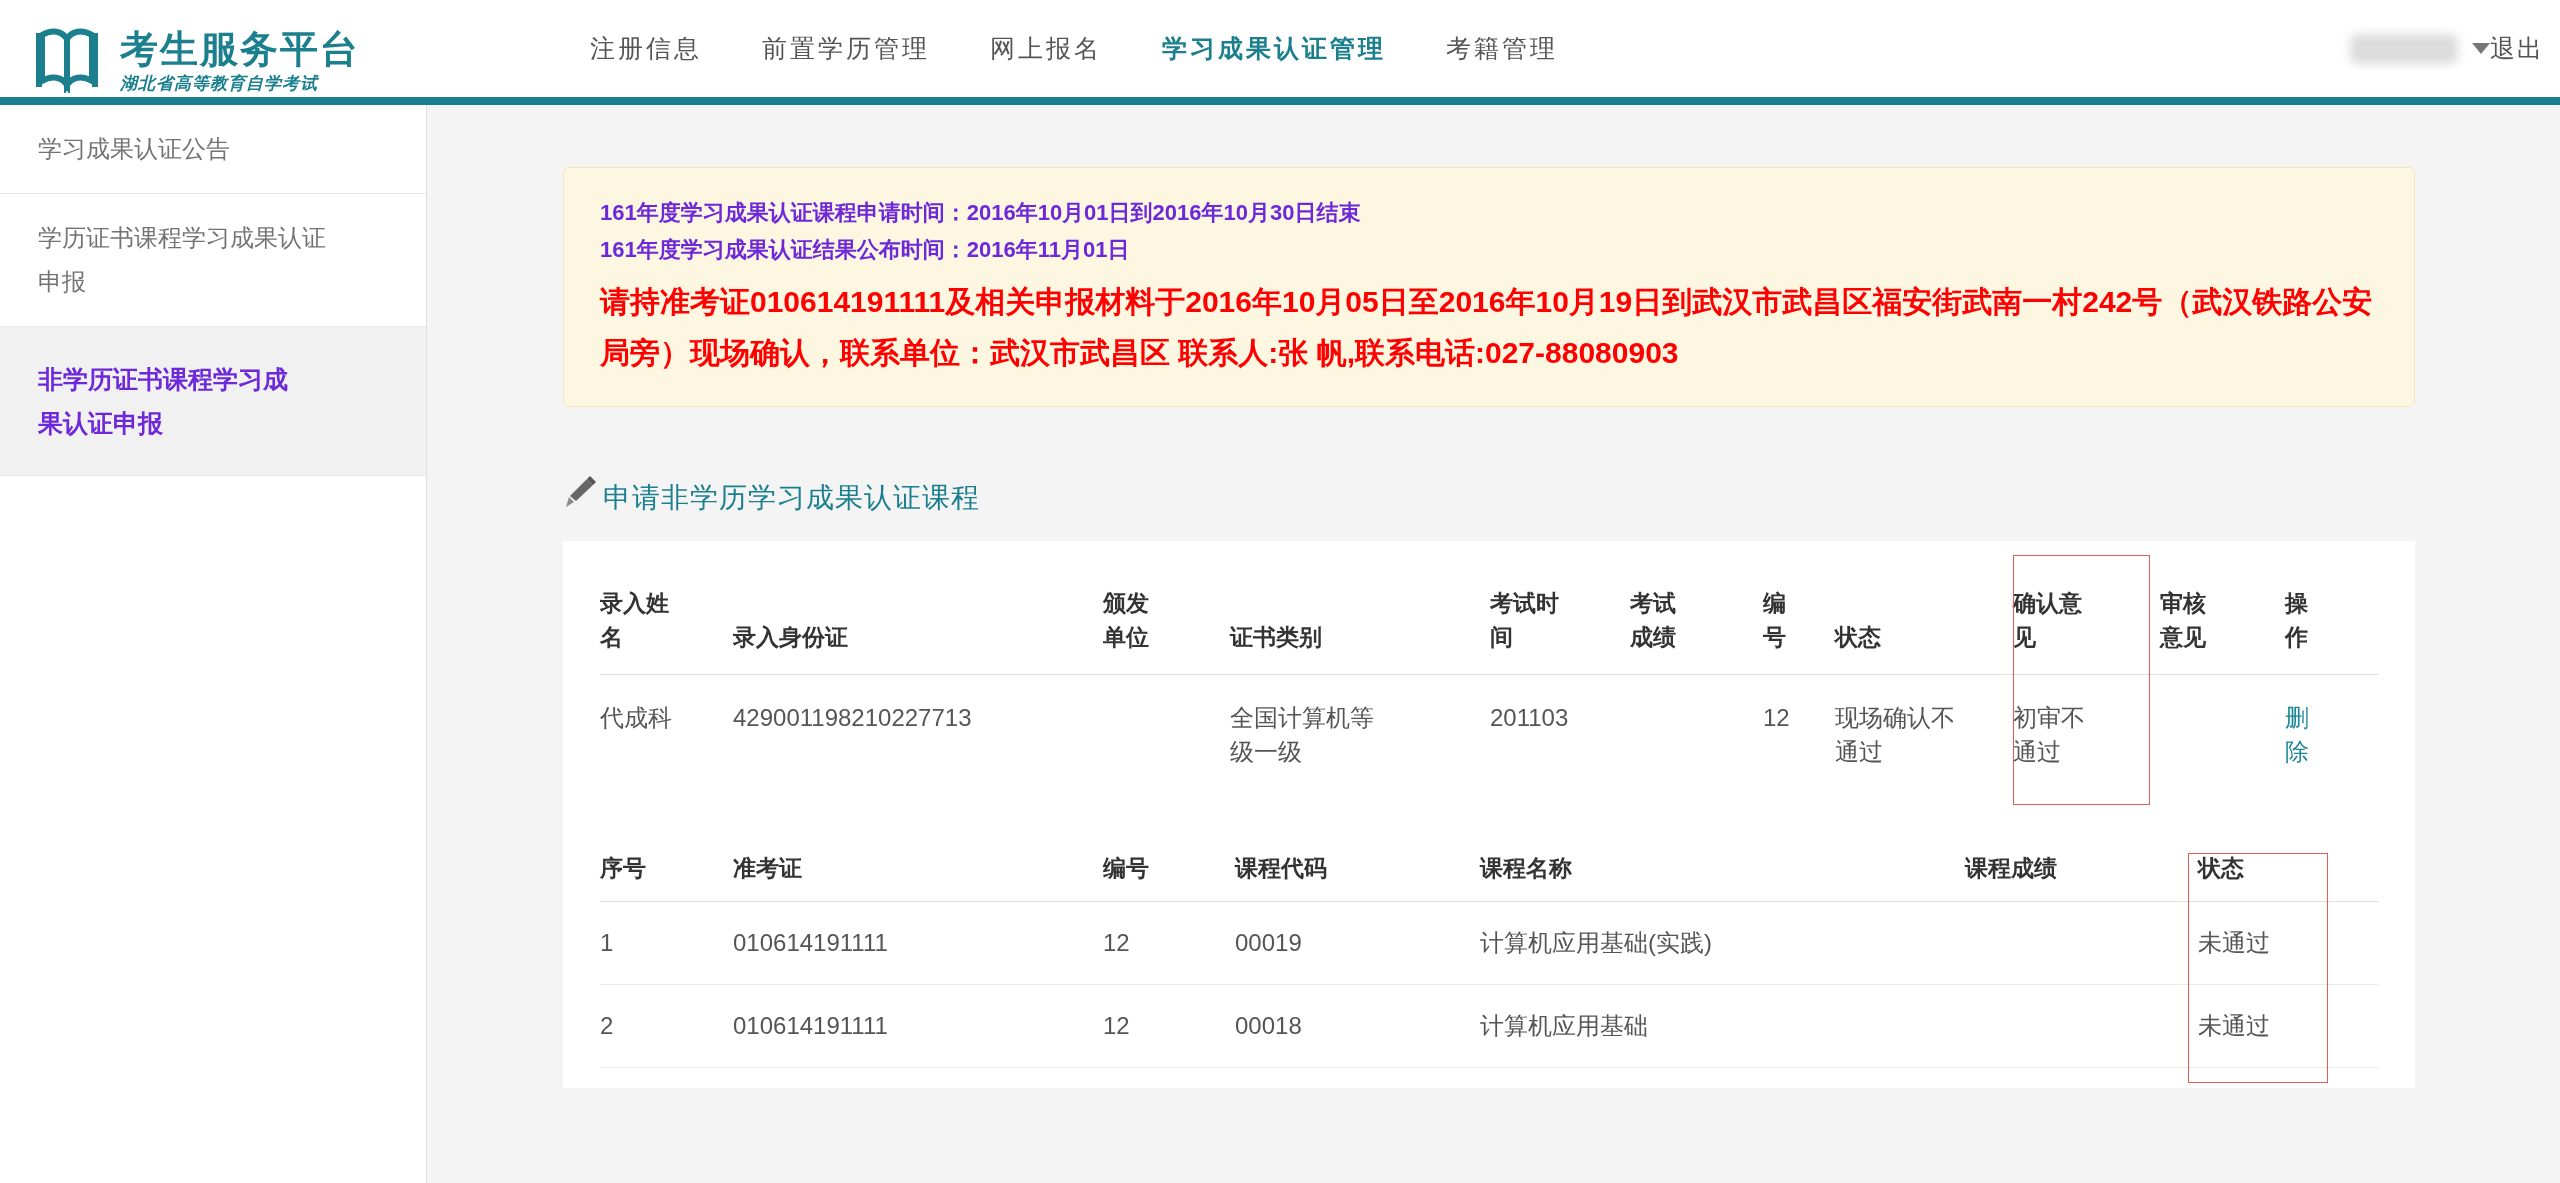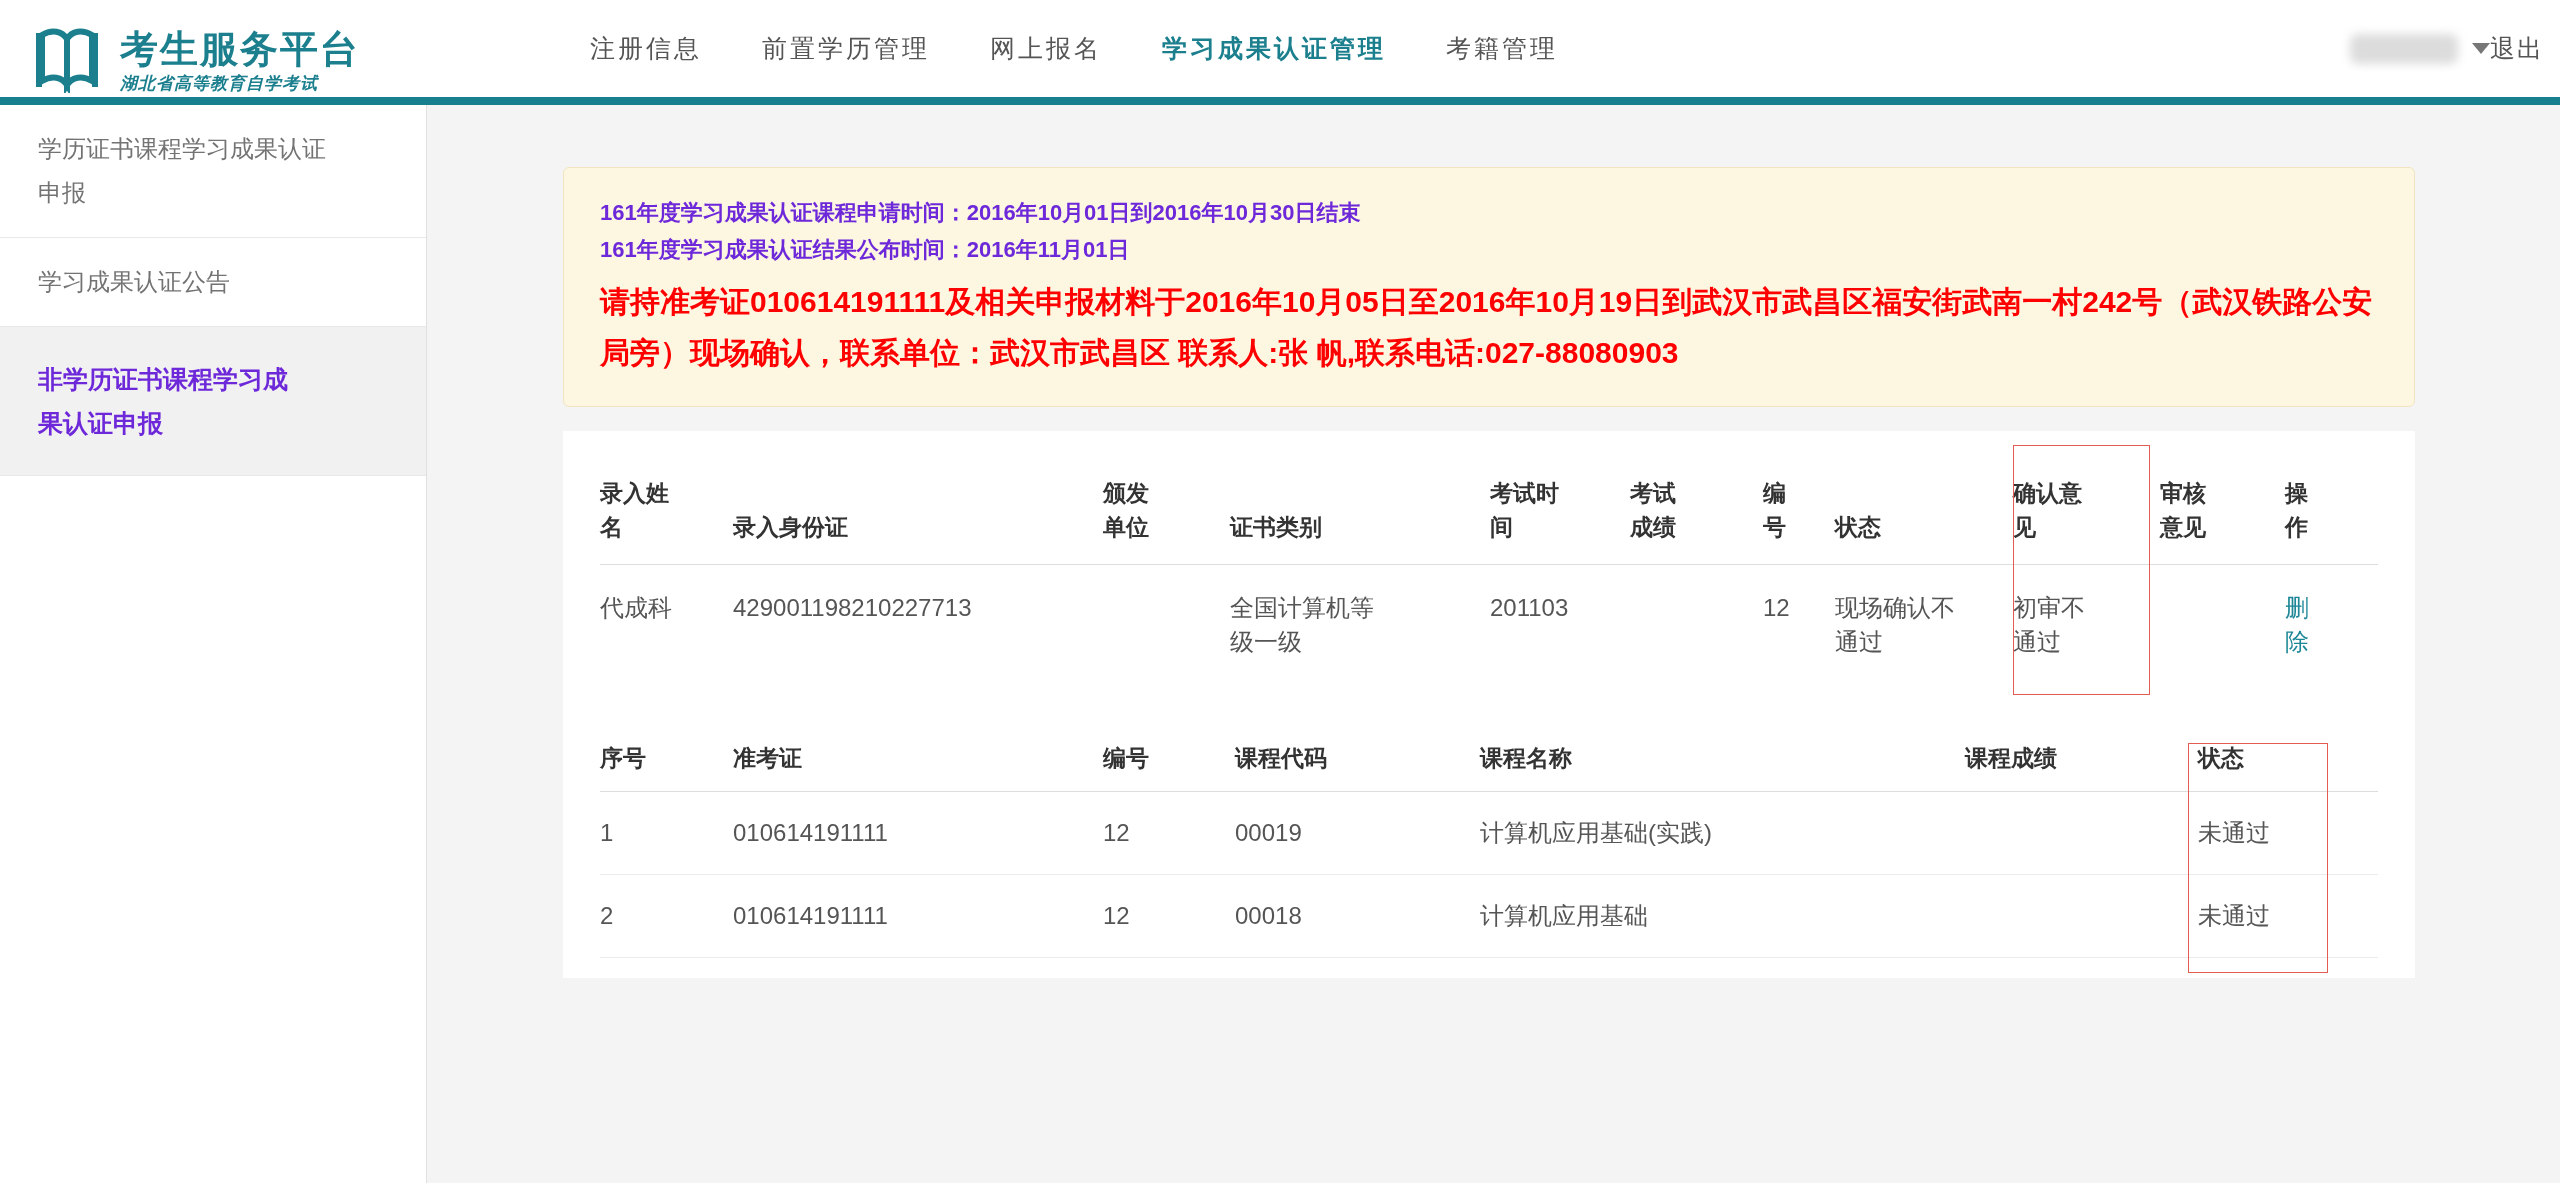--- a/index.html
+++ b/index.html
@@ -86,35 +86,45 @@
   <div class="header-right">
     <span class="user-blur"></span>
     <span class="caret"></span>
     <span class="logout">退出</span>
   </div>
 </div>
 <div class="teal-bar"></div>
 
 <div class="main">
   <div class="sidebar">
+    <div class="side-item">学习成果认证公告</div>
     <div class="side-item">学历证书课程学习成果认证
 申报</div>
-    <div class="side-item">学习成果认证公告</div>
     <div class="side-item active">非学历证书课程学习成
 果认证申报</div>
   </div>
 
   <div class="content">
 
     <div class="notice">
       <div class="notice-line">161年度学习成果认证课程申请时间：2016年10月01日到2016年10月30日结束</div>
       <div class="notice-line">161年度学习成果认证结果公布时间：2016年11月01日</div>
       <div class="notice-alert">请持准考证010614191111及相关申报材料于2016年10月05日至2016年10月19日到武汉市武昌区福安街武南一村242号（武汉铁路公安局旁）现场确认，联系单位：武汉市武昌区 联系人:张 帆,联系电话:027-88080903</div>
     </div>
 
+    <div class="section-head">
+      <span class="pencil">
+        <svg width="34" height="34" viewBox="0 0 34 34">
+          <path d="M3 31 L6 21 L11 26 Z" fill="#8a8a8a"></path>
+          <path d="M7 20 L24 3 L30 9 L13 25 Z" fill="#666"></path>
+          <path d="M24 3 L27 0 L33 6 L30 9 Z" fill="#555"></path>
+        </svg>
+      </span>
+      <span class="section-title">申请非学历学习成果认证课程</span>
+    </div>
 
     <div class="card">
 
       <table class="t1">
         <colgroup>
           <col style="width:133px">
             <col style="width:370px">
             <col style="width:127px">
             <col style="width:260px">
           <col style="width:140px">

